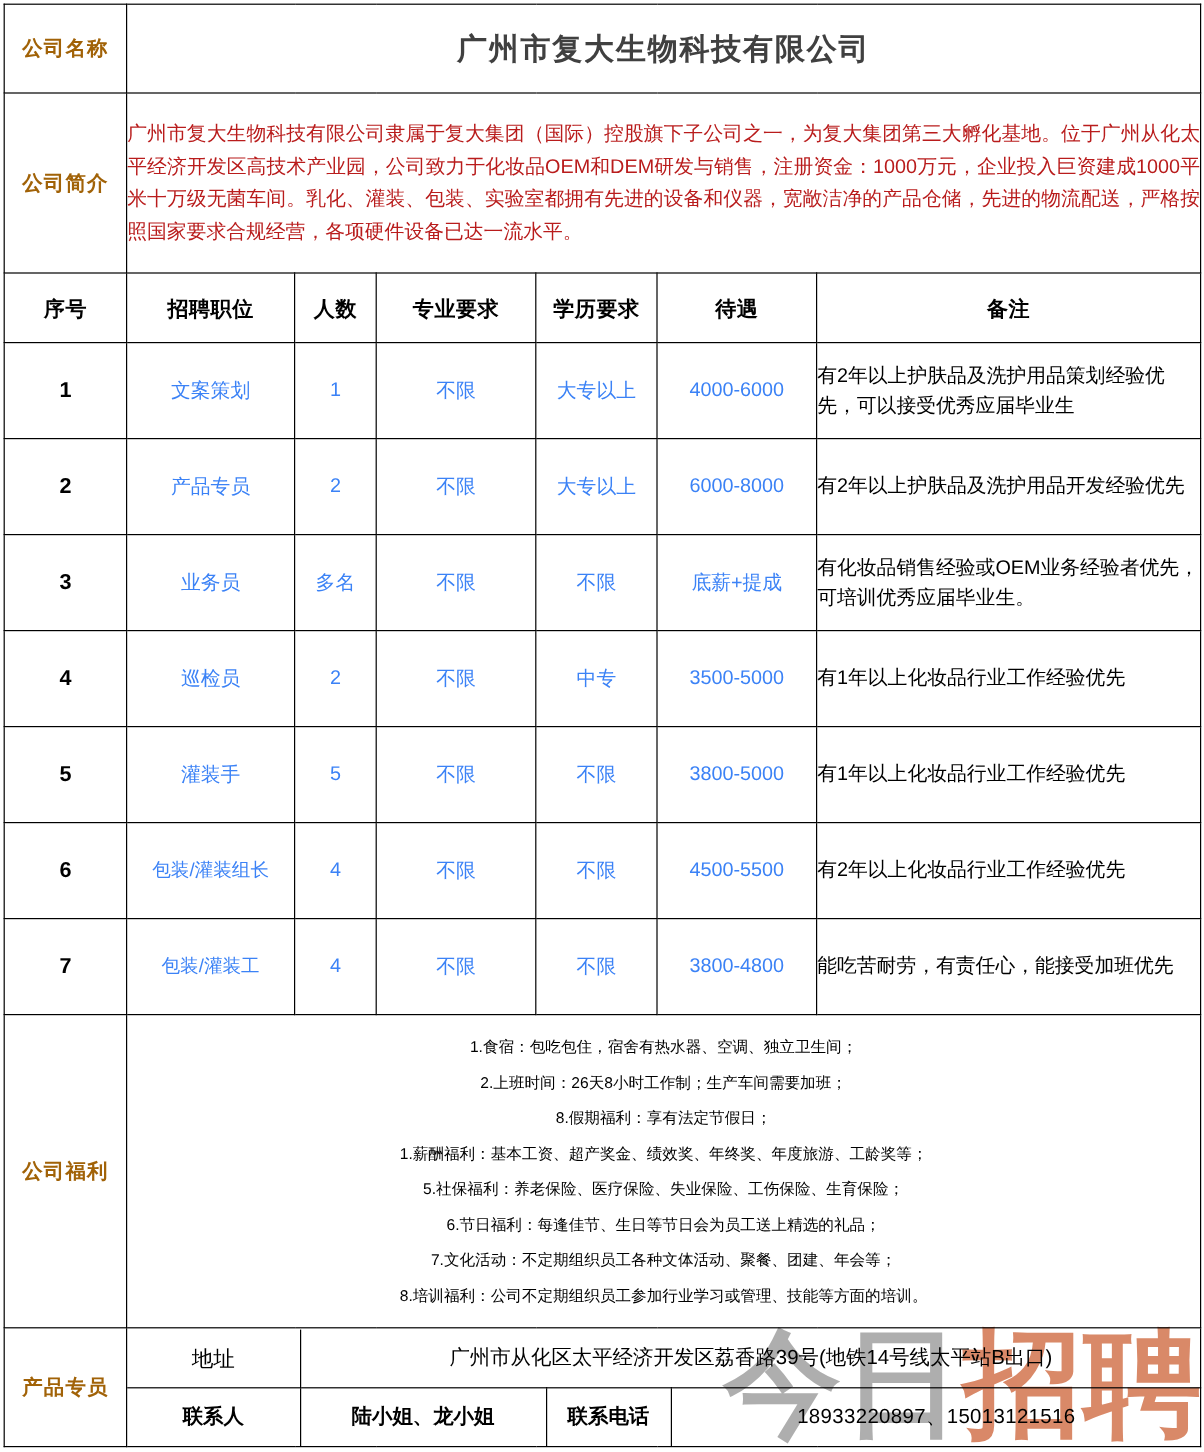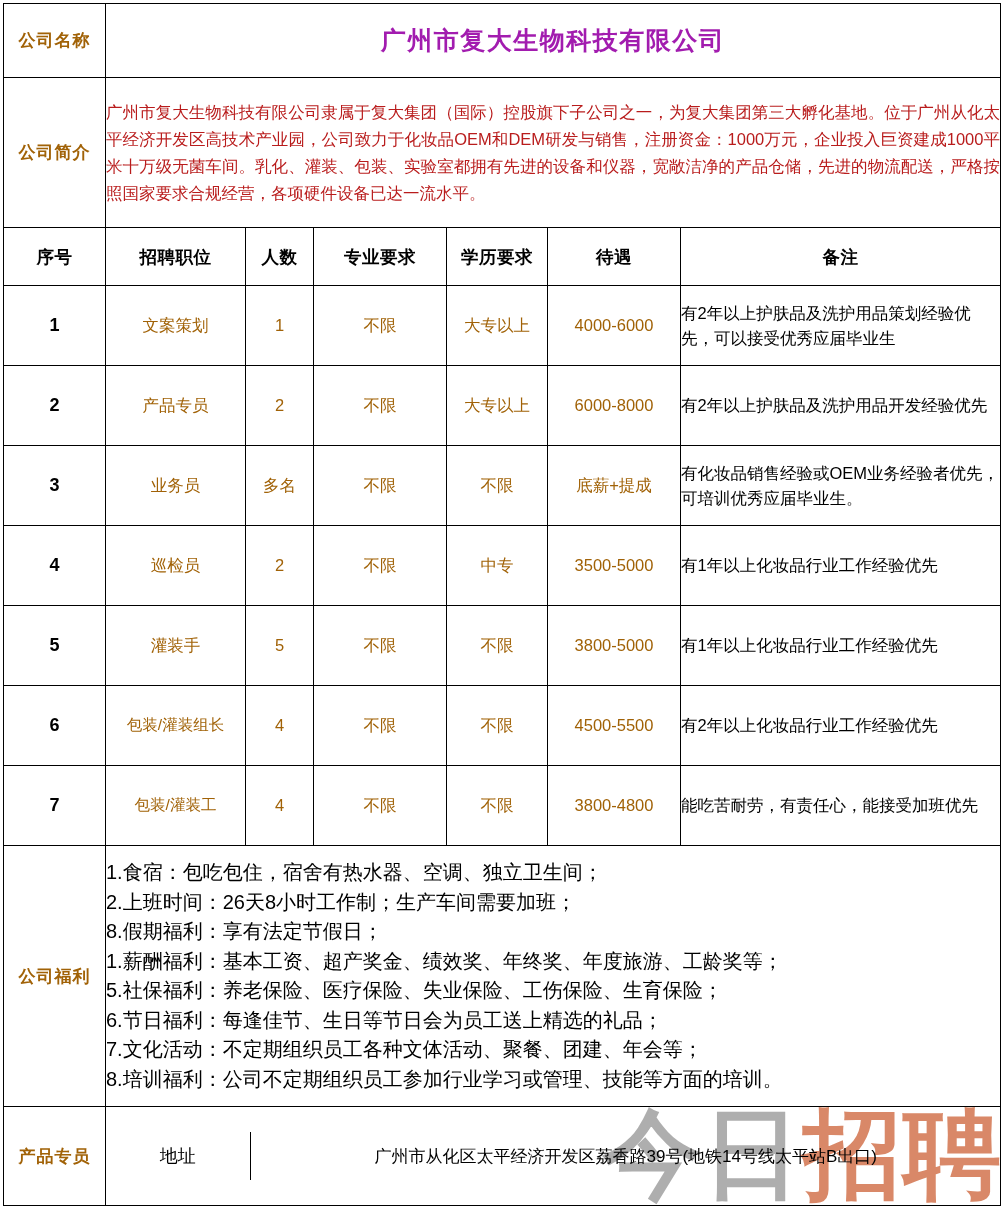--- a/index.html
+++ b/index.html
@@ -61,58 +61,58 @@
   .lbl {
     font-weight: 700;
     font-size: 17px;
     text-align: center;
     color: #a16207;
     letter-spacing: 1px;
   }
   .ctr {
     text-align: center;
     font-size: 16.5px;
-    color: #a16207;
+    color: #3b82f6;
   }
   .hdr {
     font-weight: 700;
     font-size: 17.5px;
     text-align: center;
     letter-spacing: 0.5px;
   }
   .idx {
     font-weight: 700;
     font-size: 18px;
     text-align: center;
   }
   .note {
     text-align: left;
     font-size: 16.5px;
     line-height: 25px;
     padding: 3px 4px 3px 7px;
   }
   .company-name {
-    color: #a21caf;
+    color: #404040;
     font-weight: 700;
     font-size: 25px;
     text-align: center;
     letter-spacing: 1.5px;
   }
   .intro {
     font-size: 16.5px;
     line-height: 27px;
     text-align: justify;
     text-align-last: left;
     padding: 6px 6px 6px 9px;
     color: #b91c1c;
   }
   .benefits {
-    font-size: 20px;
+    font-size: 13px;
     line-height: 29.5px;
-    text-align: left;
+    text-align: center;
     padding: 4px 6px 4px 8px;
     color: #000;
   }
   .benefits div { white-space: nowrap; }
   .addr {
     text-align: center;
     font-size: 17px;
   }
   .phone {
     text-align: center;
@@ -284,20 +284,26 @@
             <col style="width:144px">
             <col style="width:205px">
             <col style="width:104px">
             <col style="width:442px">
           </colgroup>
           <tbody>
                 <tr>
             <td class="sub-lbl" style="height:48px">地址</td>
             <td class="addr" colspan="3">广州市从化区太平经济开发区荔香路39号(地铁14号线太平站B出口)</td>
           </tr>
+          <tr>
+            <td class="sub-lbl-b" style="height:48px">联系人</td>
+            <td class="contact-name">陆小姐、龙小姐</td>
+            <td class="sub-lbl-b">联系电话</td>
+            <td class="phone">18933220897、15013121516</td>
+          </tr>
         </tbody>
             </table>
       </td>
     </tr>
 
   </tbody>
     </table>
 </div>
 
 </body></html>

